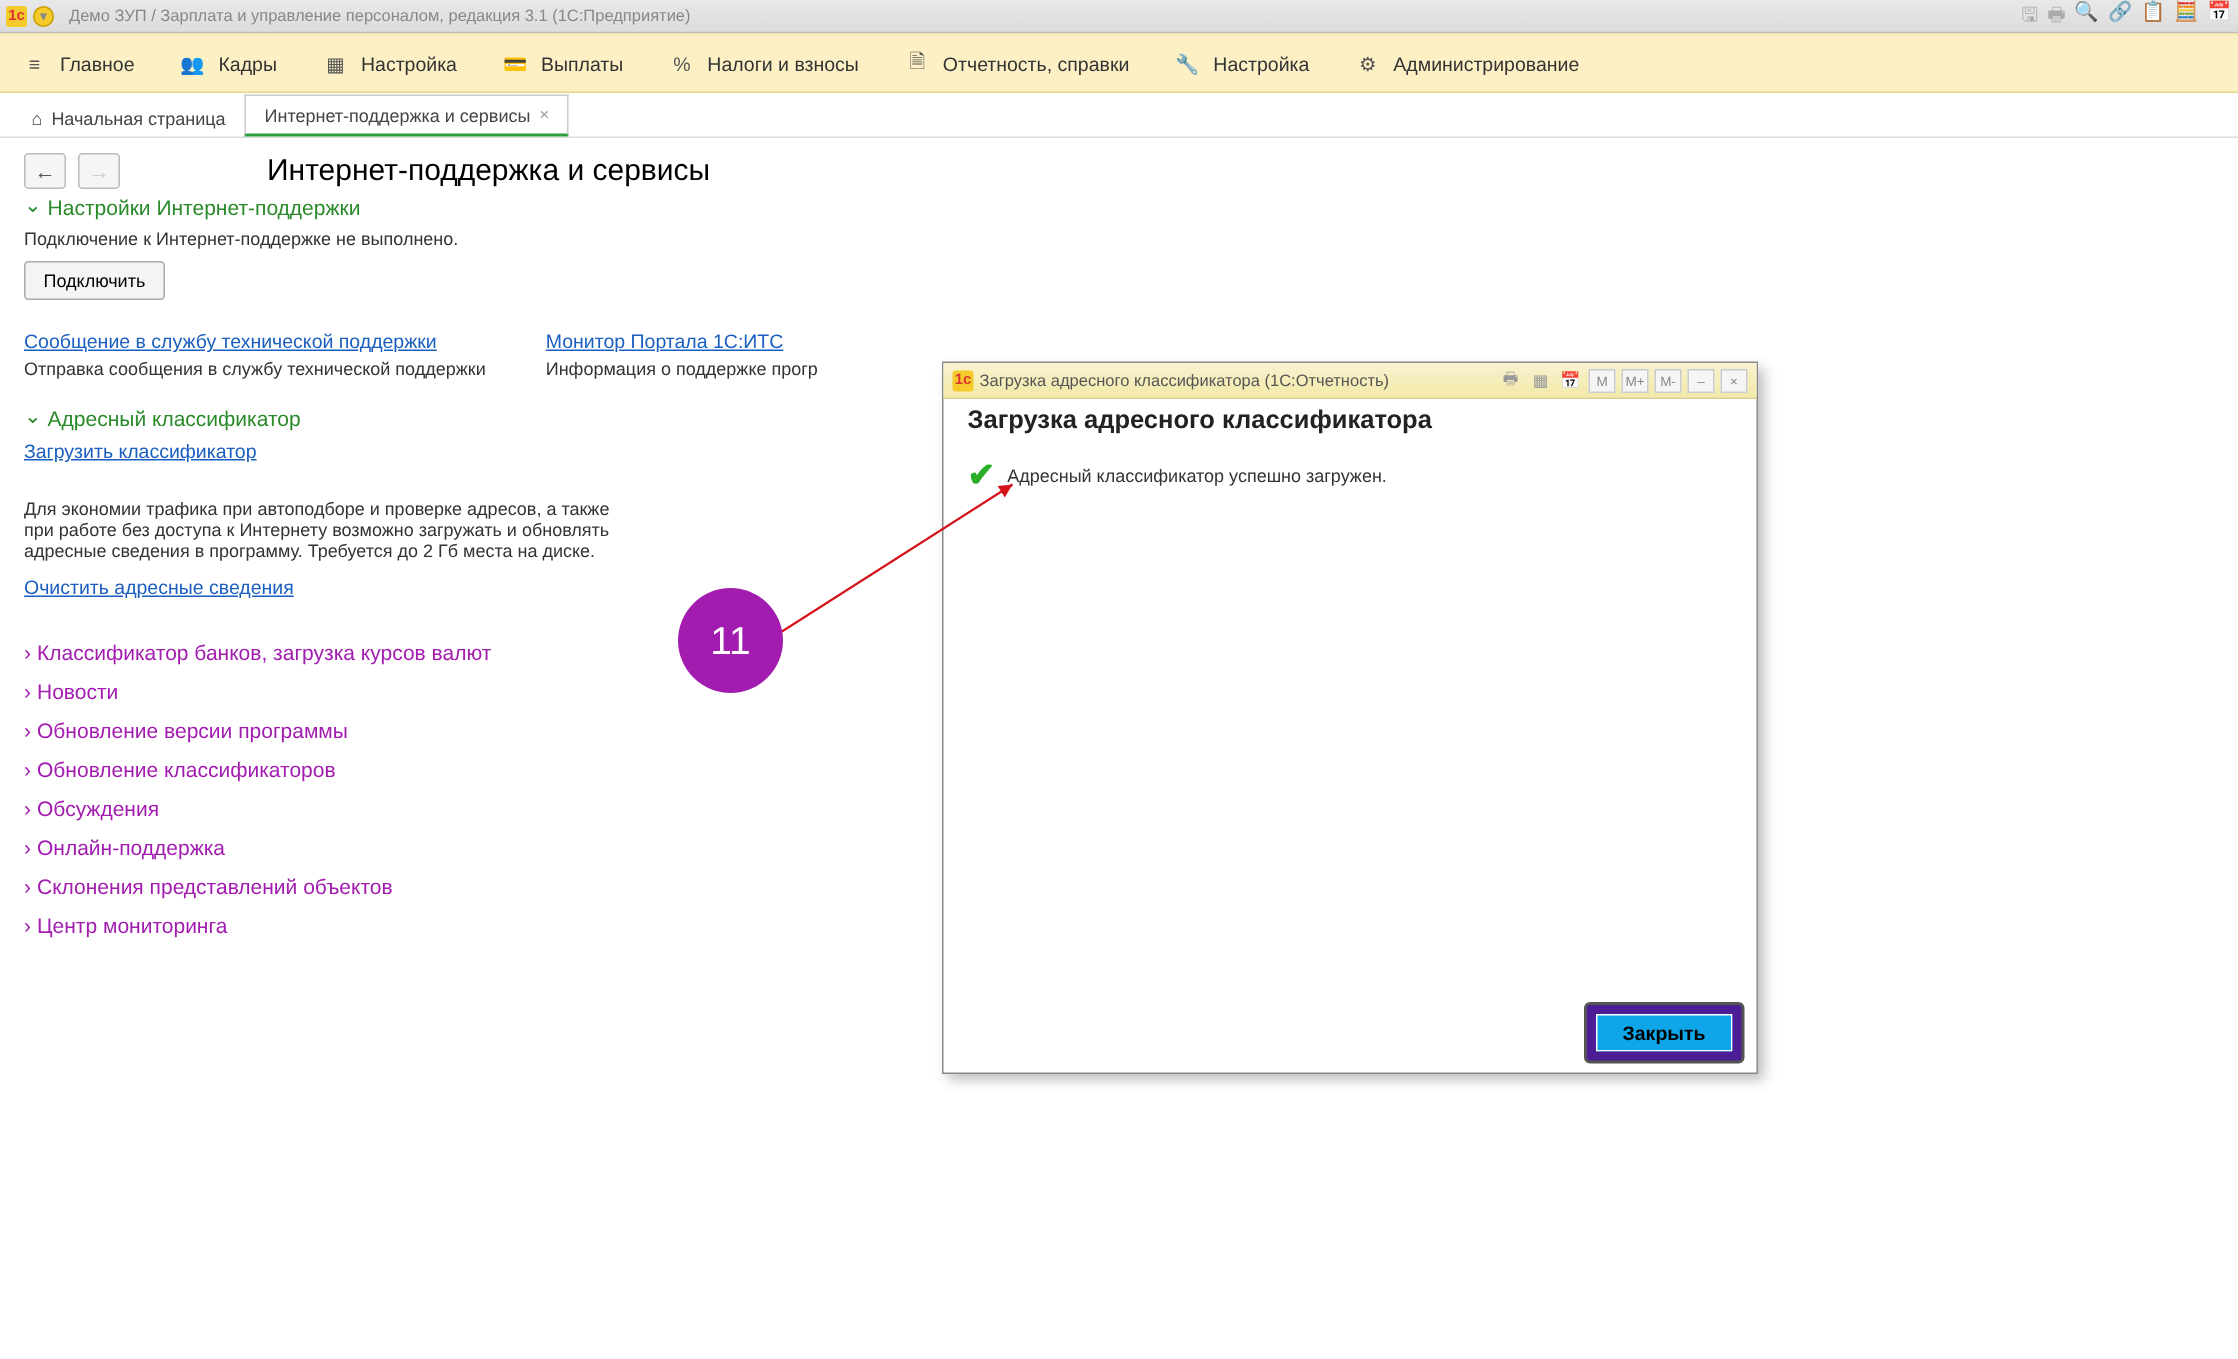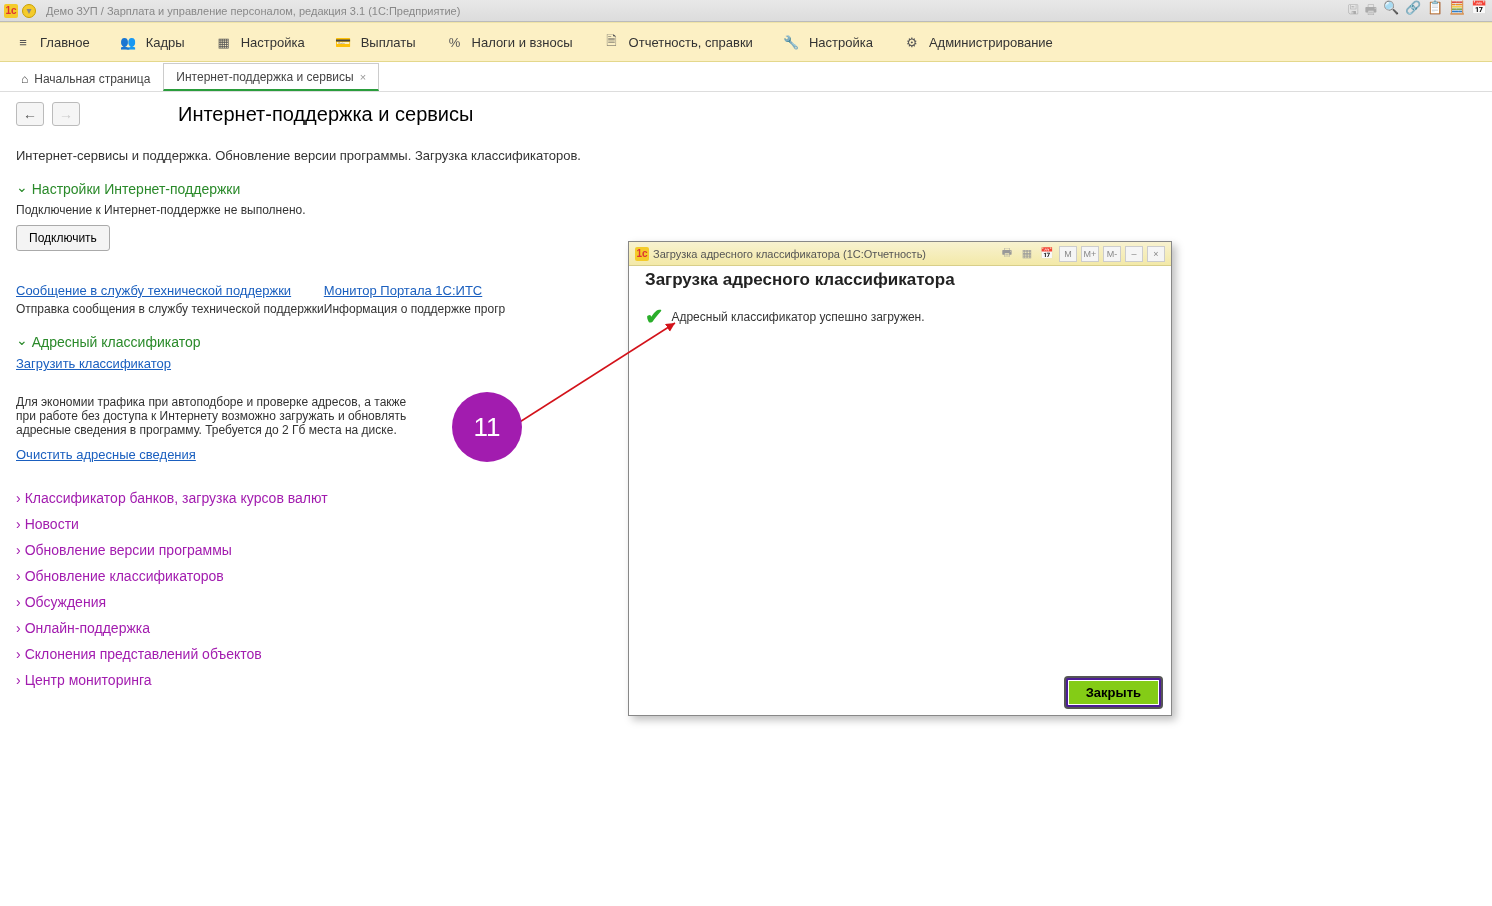--- a/index.html
+++ b/index.html
@@ -90,21 +90,21 @@
     color:#2a8a2a; font-size:14px; cursor:pointer;
     display:flex; align-items:center; gap:4px; margin-bottom:6px;
   }
   .section-head.expanded::before { content:"⌄"; color:#2a8a2a; display:inline-block; transform:translateY(-2px);}
   .subtext { color:#333; font-size:12px; margin-bottom:8px; }
   .btn {
     padding: 5px 12px;
     border:1px solid #aaa; background:#f4f4f4;
     border-radius:3px; cursor:pointer; font-size:12px;
   }
-  .twocol { display:flex; margin-top:32px;}
+  .twocol { display:flex; gap:40px; margin-top:20px;}
   .col { flex:0 0 auto; max-width:420px;}
   .link { color:#1a5fbf; text-decoration:underline; cursor:pointer; font-size:13px; display:inline-block;}
   .smalltxt { color:#333; font-size:12px; margin-top:4px;}
   .spacer { height:18px; }
   .greenlink { color:#a21caf; font-size:14px; cursor:pointer; display:flex; gap:4px; align-items:center; margin:10px 0;}
   .greenlink::before { content:"›"; }
 
   
   .dialog {
     position:absolute;
@@ -126,22 +126,22 @@
   .dlg-titlebar .dlg-right{margin-left:auto;display:flex;gap:4px;align-items:center;}
   .dlg-tb-btn { width:18px;height:16px;border:1px solid #ccc;background:#f5f5f5;display:inline-flex;align-items:center;justify-content:center;font-size:9px;color:#888;cursor:pointer;}
   .dlg-tb-ico { width:16px;height:16px;display:inline-flex;align-items:center;justify-content:center;font-size:11px;color:#999;}
   .dlg-body { flex:1; padding:4px 16px; position:relative;}
   .dlg-h { font-size:17px; font-weight:bold; color:#222; margin-bottom:14px;}
   .dlg-msgrow{ display:flex; align-items:center; gap:8px; font-size:12px; color:#333;}
   .checkicon { color:#2aae2a; font-size:22px; font-weight:bold;}
   .dlg-footer { padding:8px 10px; display:flex; justify-content:flex-end; }
   .btn-yellow {
     padding:5px 18px;
-    background:#84cc16;
-    border:2px solid #4c1d95;
+    background:#0ea5e9;
+    border:6px solid #4c1d95;
     box-shadow: inset 0 0 0 1px #fff, 0 0 0 2px #555;
     font-weight:bold; cursor:pointer; font-size:13px;
     border-radius:2px;
   }
 
   
   .anno-circle {
     position:absolute;
     left:452px; top:392px;
     width:70px; height:70px;
@@ -223,21 +223,20 @@
   </div>
 </div>
 
 <div class="content">
   <div class="toolbarrow">
     <button class="navbtn">←</button>
     <button class="navbtn disabled">→</button>
     <h1 class="pagetitle">Интернет-поддержка и сервисы</h1>
   </div>
 
-  <div class="desc">Интернет-сервисы и поддержка. Обновление версии программы. Загрузка классификаторов.</div>
 
   <div class="section-head expanded">
     <span>Настройки Интернет-поддержки</span>
   </div>
   <div class="subtext">Подключение к Интернет-поддержке не выполнено.</div>
   <button class="btn">Подключить</button>
 
   <div class="twocol">
     <div class="col">
       <span class="link">Сообщение в службу технической поддержки</span>

